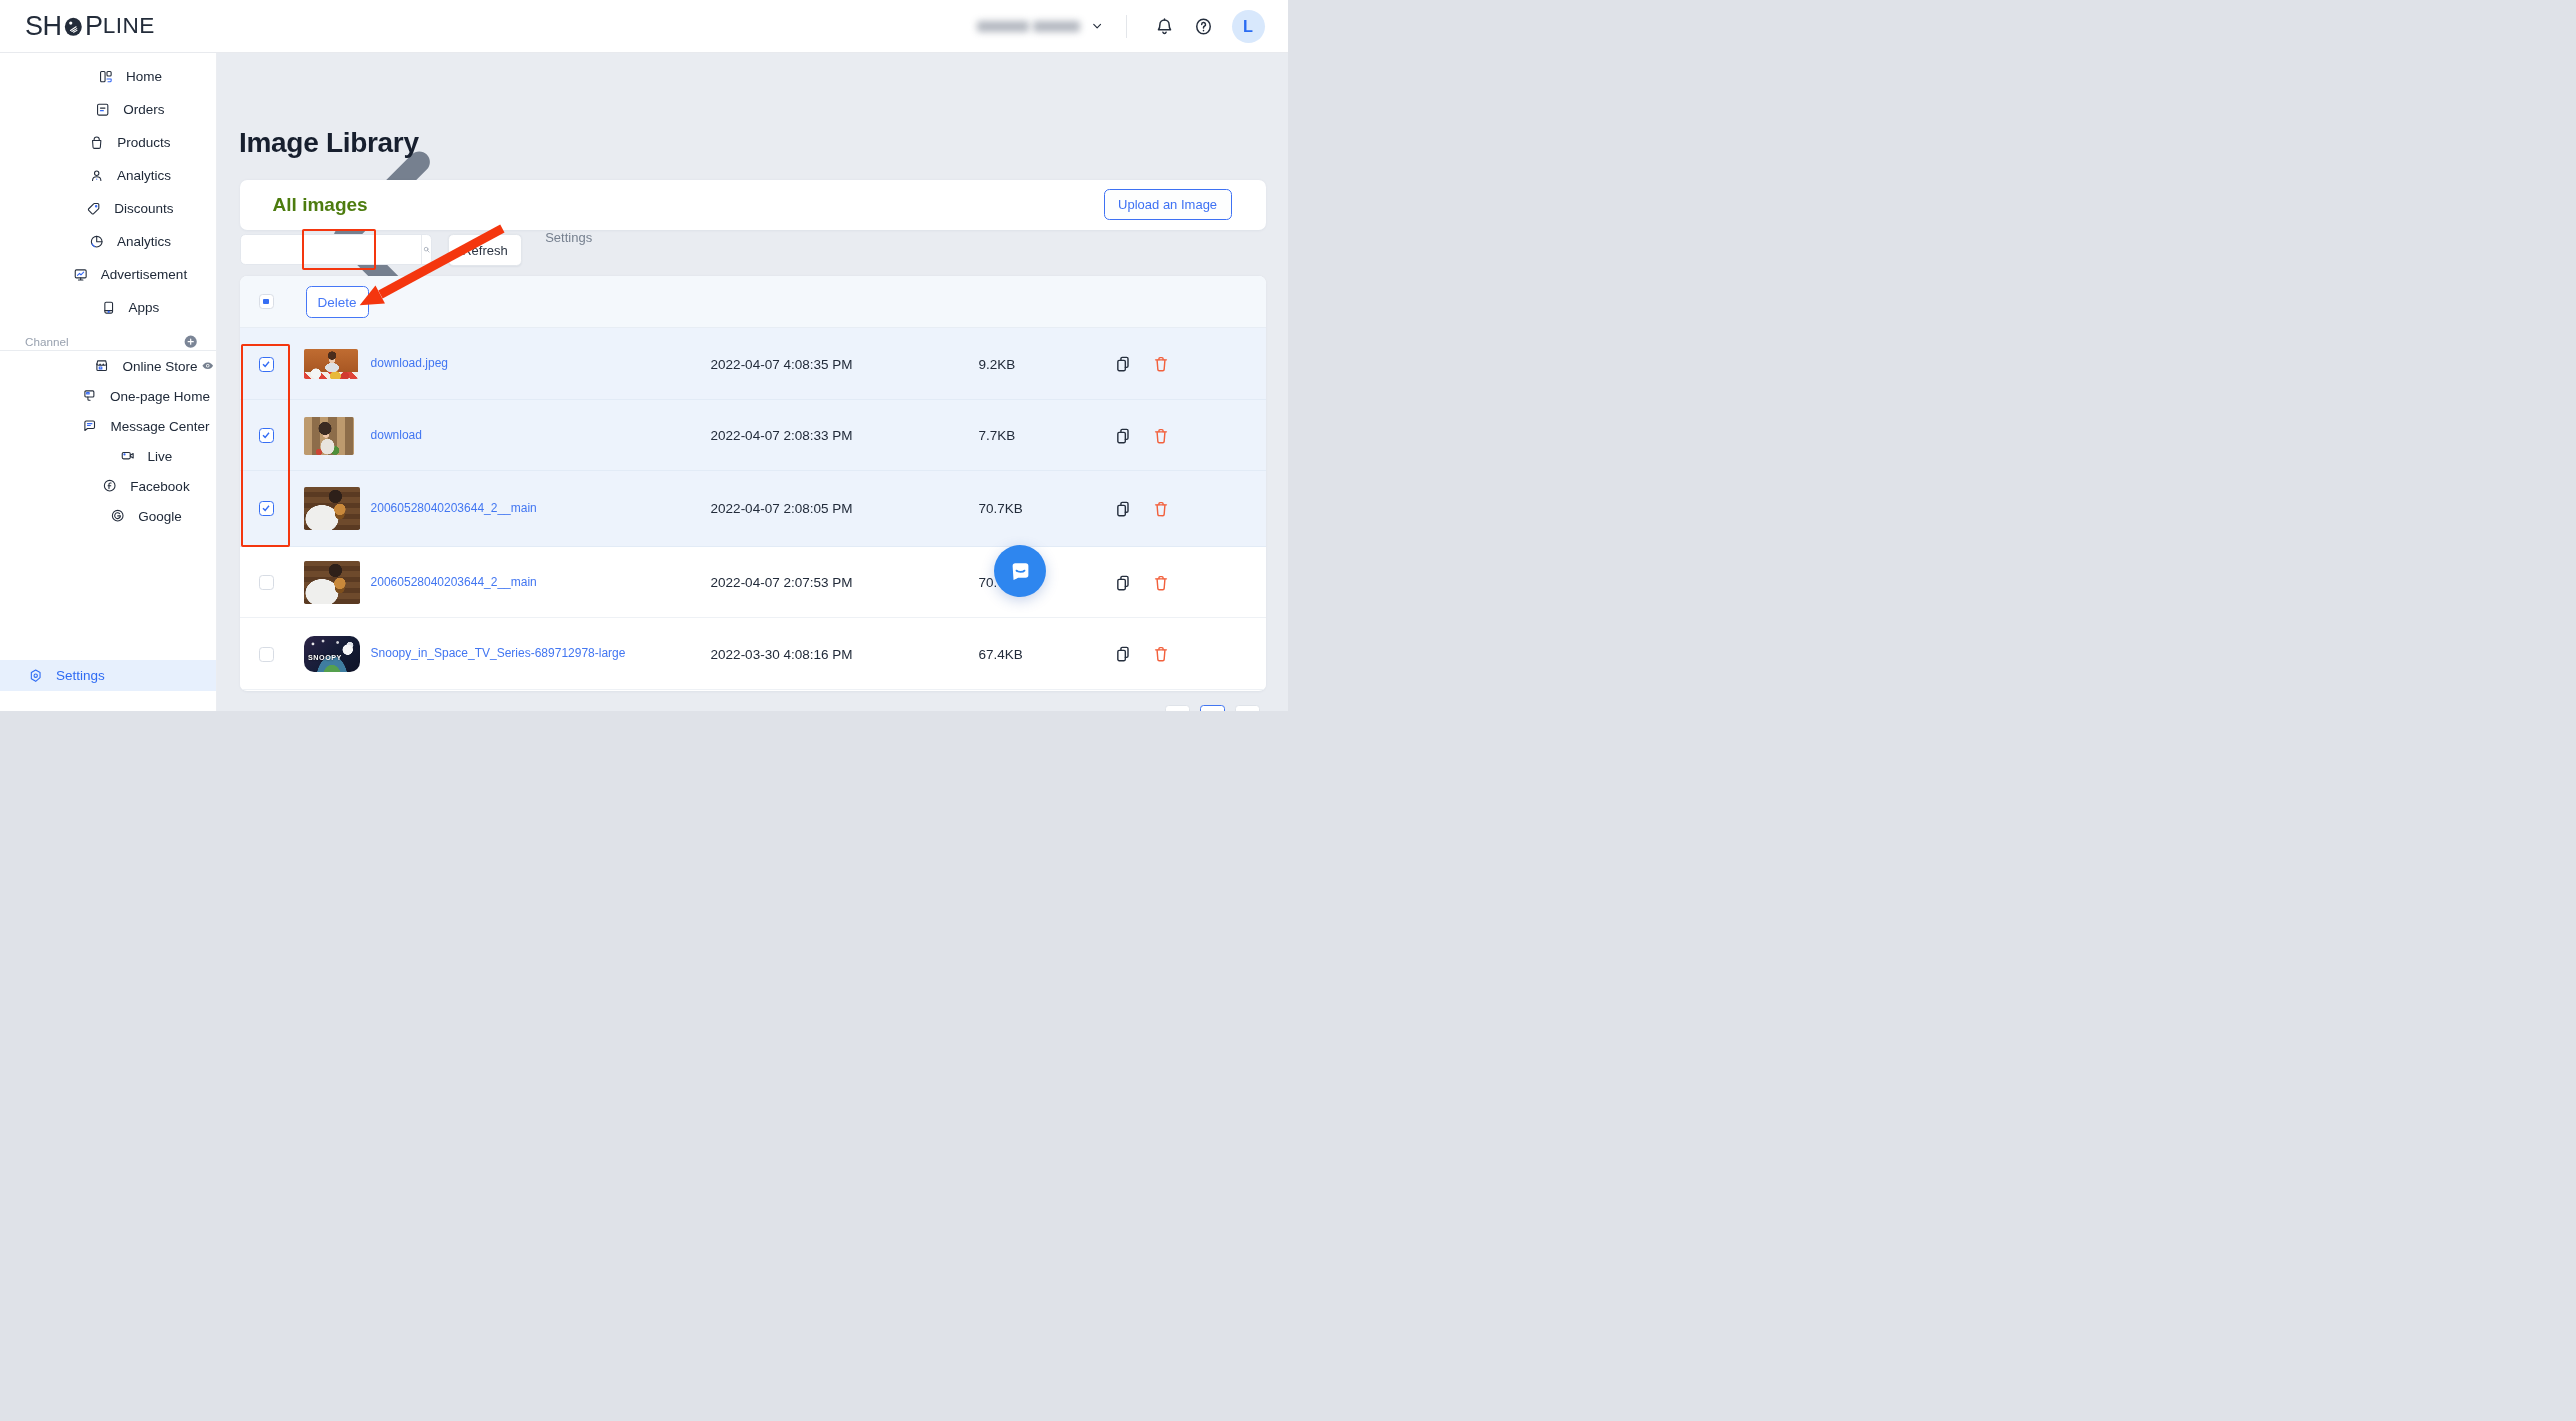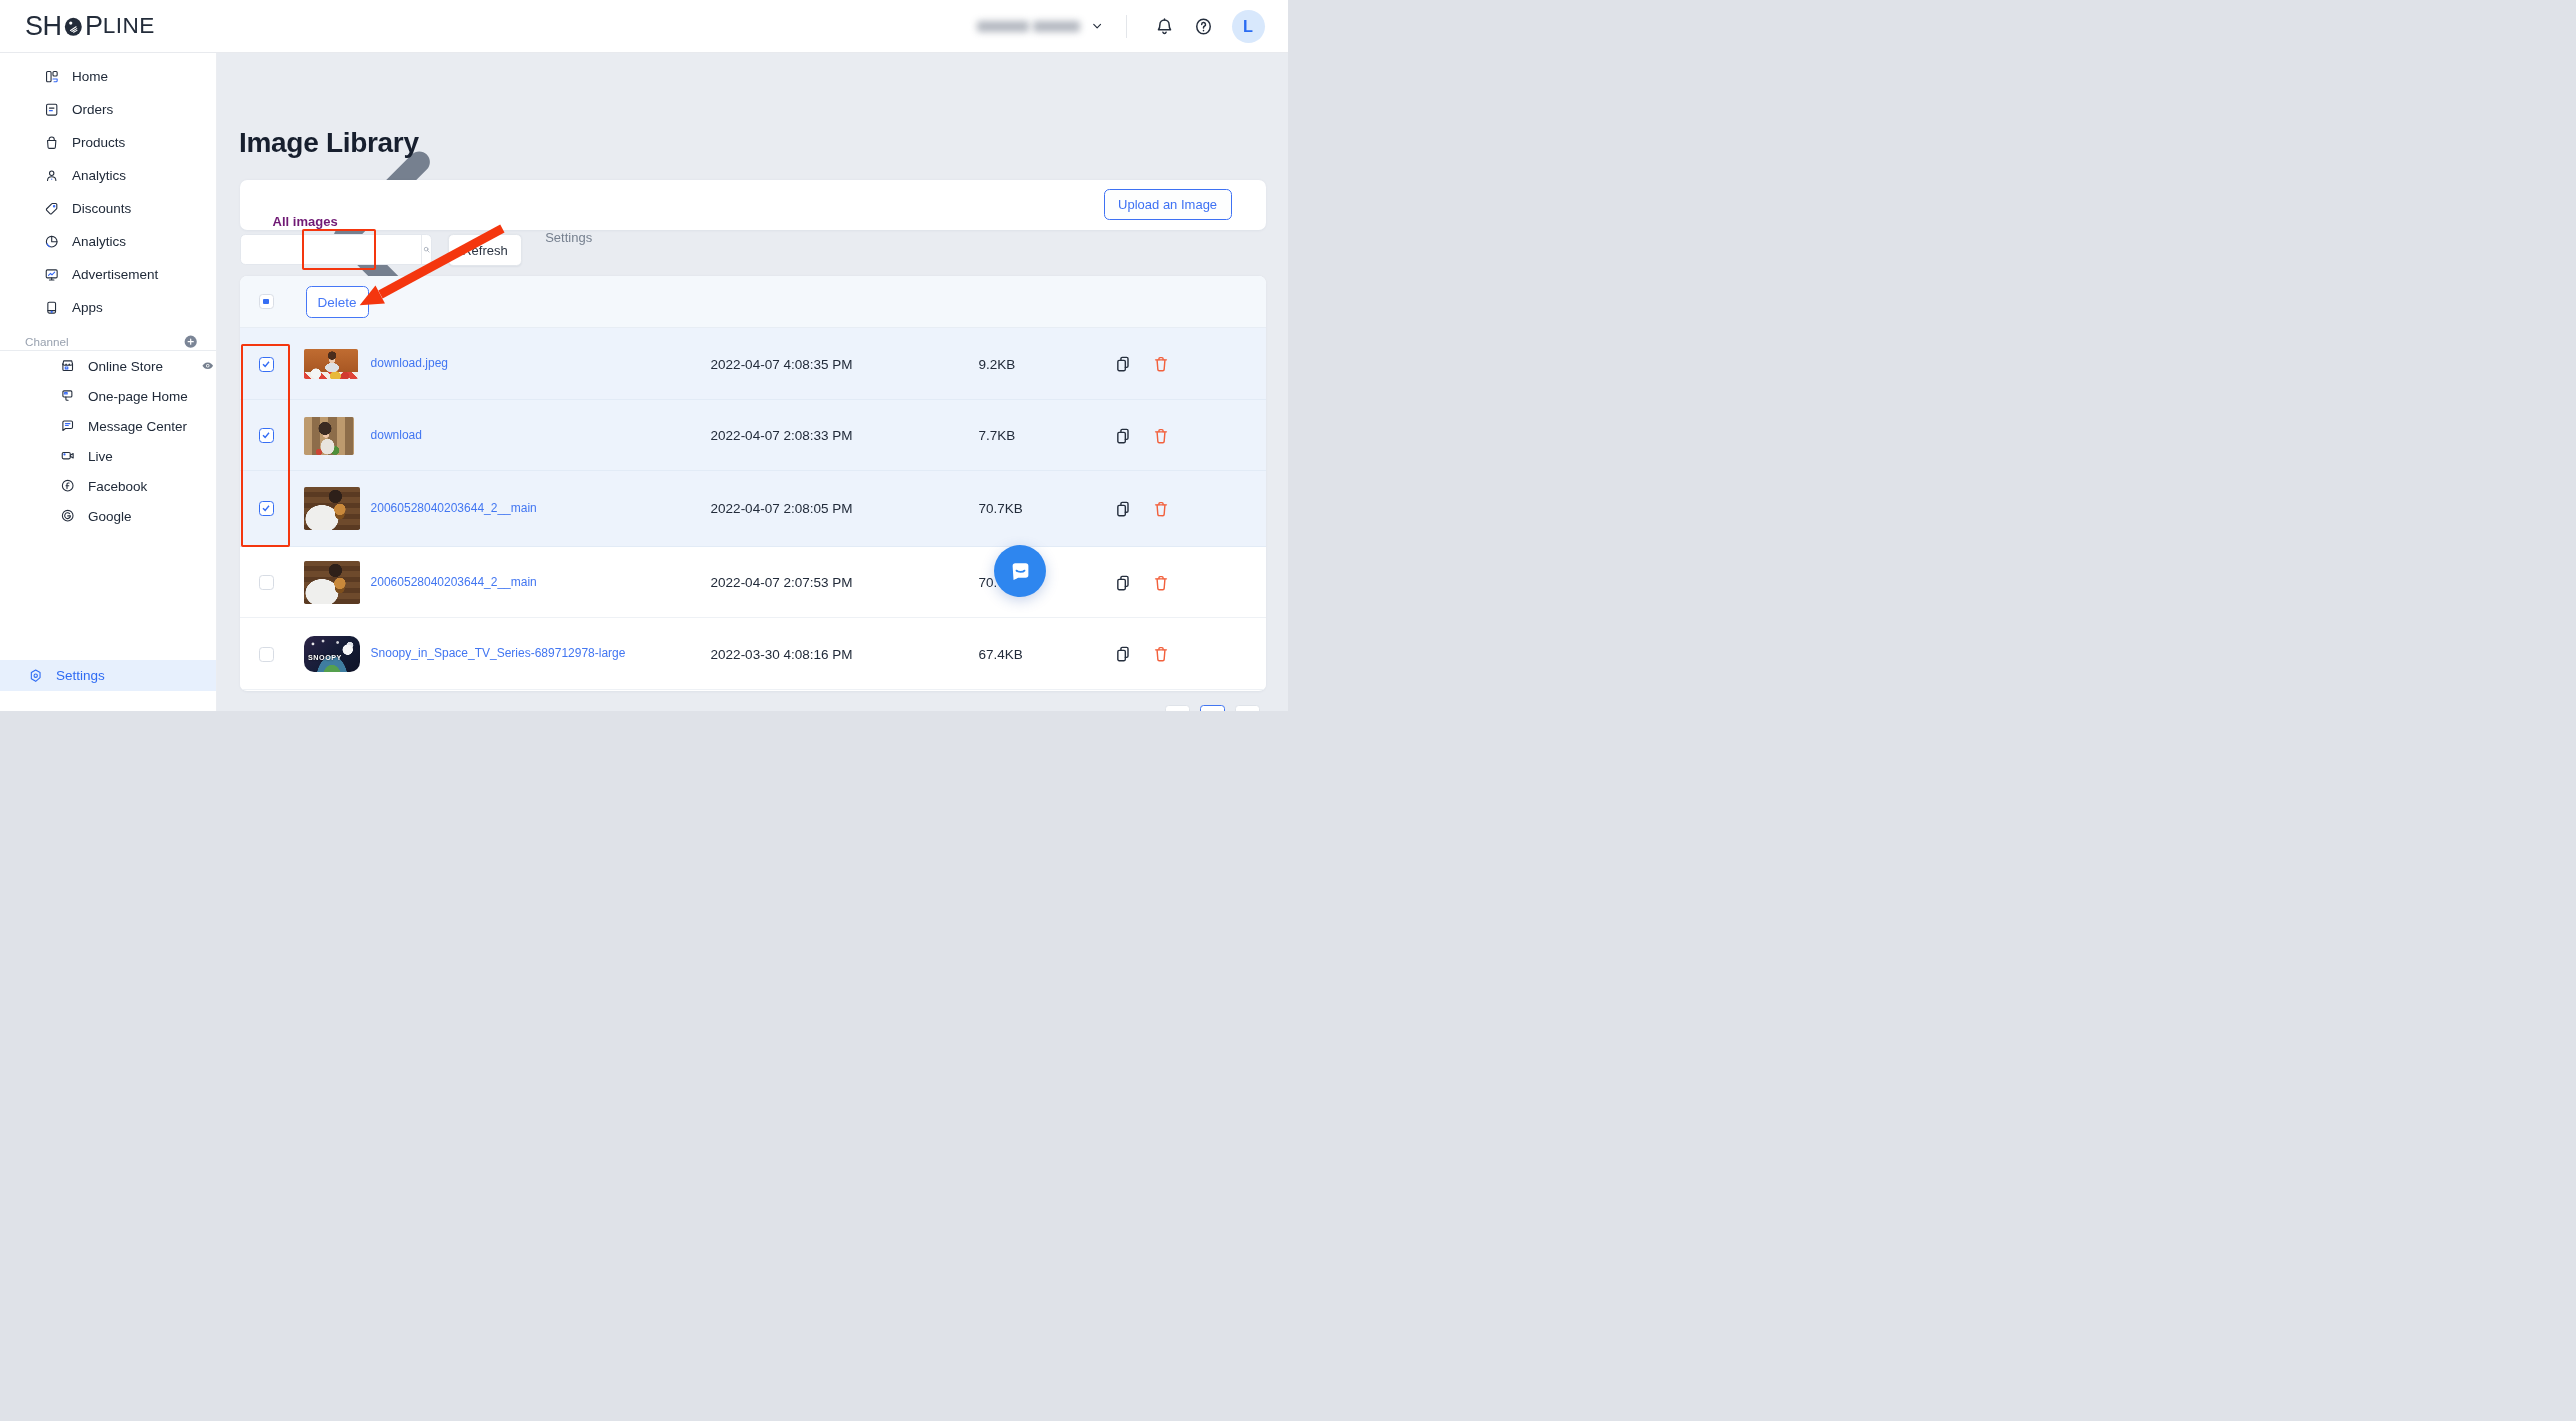--- a/index.html
+++ b/index.html
@@ -18,21 +18,21 @@
   .blur-name i { display:block; height:11.7px; border-radius:2.7px; background:#9aa0ab; filter:blur(3.6px); opacity:.75; }
   .blur-name i.b1 { width:52px; } .blur-name i.b2 { width:47px; }
   .chev { width:16.3px; height:16.3px; }
   .vdiv { width:0.9px; height:23.5px; background:#e3e6ea; margin:0 18px 0 20px; }
   .hicon { width:21px; height:21px; margin:0 9px; }
   .avatar { width:33px; height:33px; border-radius:50%; background:#d8e8fc; color:#2a6cf2; font-weight:700; font-size:16.3px; display:flex; align-items:center; justify-content:center; margin-left:9px; }
 
   
   .sidebar { position:absolute; left:0; top:53px; width:217px; height:658px; background:#fff; border-right:0.9px solid #ebedf1; z-index:20; }
   .nav { position:absolute; left:0; top:7.2px; width:100%; }
-  .nav-item { height:33px; display:flex; align-items:center; padding-left:44px; cursor:pointer; }
+  .nav-item { height:33px; display:flex; align-items:center; padding-left:44px; cursor:pointer;justify-content:center; }
   .nav-item .nicon { width:15.4px; height:15.4px; margin-right:12.6px; flex:0 0 15.4px; }
   .nav-item .nlabel { font-size:13.5px; font-weight:500; color:#202a39; }
   .channel-head { position:absolute; top:276px; left:0; width:100%; height:25px; display:flex; align-items:center; }
   .channel-label { margin-left:25px; font-size:11.7px; color:#98a1af; }
   .channel-add { position:absolute; right:18px; top:4.5px; width:15.4px; height:15.4px; cursor:pointer; }
   .channel-divider { position:absolute; top:297px; left:0; width:100%; height:0.9px; background:#e9ecf0; }
   .nav2 { position:absolute; left:16px; top:298px; width:100%; }
   .nav2 .nav-item { height:30px; }
   .eye { position:absolute; right:18px; width:13.5px; height:13.5px; }
   .settings-row { position:absolute; left:0; top:607px; width:100%; height:31px; background:#e7f0fd; display:flex; align-items:center; padding-left:28px; cursor:pointer; }
@@ -42,21 +42,21 @@
 
   
   .content { position:absolute; left:217px; top:53px; width:1071px; height:658px; }
   .breadcrumb { position:absolute; left:21px; top:34px; display:flex; align-items:center; color:#76808f; cursor:pointer; }
   .breadcrumb svg { width:13.5px; height:13.5px; margin-right:7.2px; }
   .breadcrumb span { font-size:13px; font-weight:500; }
   .page-title { position:absolute; left:22px; top:74px; font-size:28px; font-weight:800; color:#171f2e; letter-spacing:-0.3px; }
 
   .card { position:absolute; background:#fff; border-radius:7.2px; box-shadow:0 0.9px 2.7px rgba(25,39,70,0.05); }
   .card1 { left:22.6px; top:127px; width:1026px; height:50px; }
-  .filter-tab { position:absolute; left:33px; top:16px; height:50px; display:flex; align-items:center; font-size:13px; font-weight:600; color:#701a75; }
+  .filter-tab { position:absolute; left:33px; top:0; height:50px; display:flex; align-items:center; font-size:19px; font-weight:600; color:#4d7c0f; }
   .upload-btn { position:absolute; right:34px; top:9px; height:31px; padding:0 13.5px; background:#fdfefe; border:1.4px solid #3e71f3; border-radius:5.4px; color:#3e71f3; font-size:13px; font-weight:500; display:flex; align-items:center; cursor:pointer; }
 
   .search-box { position:absolute; left:22.6px; top:181px; width:192px; height:31px; background:#fff; border:0.9px solid #e3e7ed; border-radius:5.4px; display:flex; }
   .search-box input { flex:1; border:none; outline:none; background:transparent; padding:0 9px; font-size:12.6px; color:#222b3a; }
   .search-btn { width:33px; border-left:0.9px solid #e7eaee; display:flex; align-items:center; justify-content:center; cursor:pointer; }
   .search-btn svg { width:15.4px; height:15.4px; }
   .refresh-btn { position:absolute; left:231px; top:181px; width:74px; height:32px; background:#fff; border:0.9px solid #e2e6eb; border-radius:5.4px; box-shadow:0 0.9px 1.8px rgba(25,39,70,0.06); font-size:13px; color:#2b3442; display:flex; align-items:center; justify-content:center; cursor:pointer; }
 
   .card2 { left:22.6px; top:223px; width:1026px; height:415px; overflow:hidden; }
   .thead { position:relative; height:52px; background:#f4f8fc; border-bottom:0.9px solid #e7edf4; }

